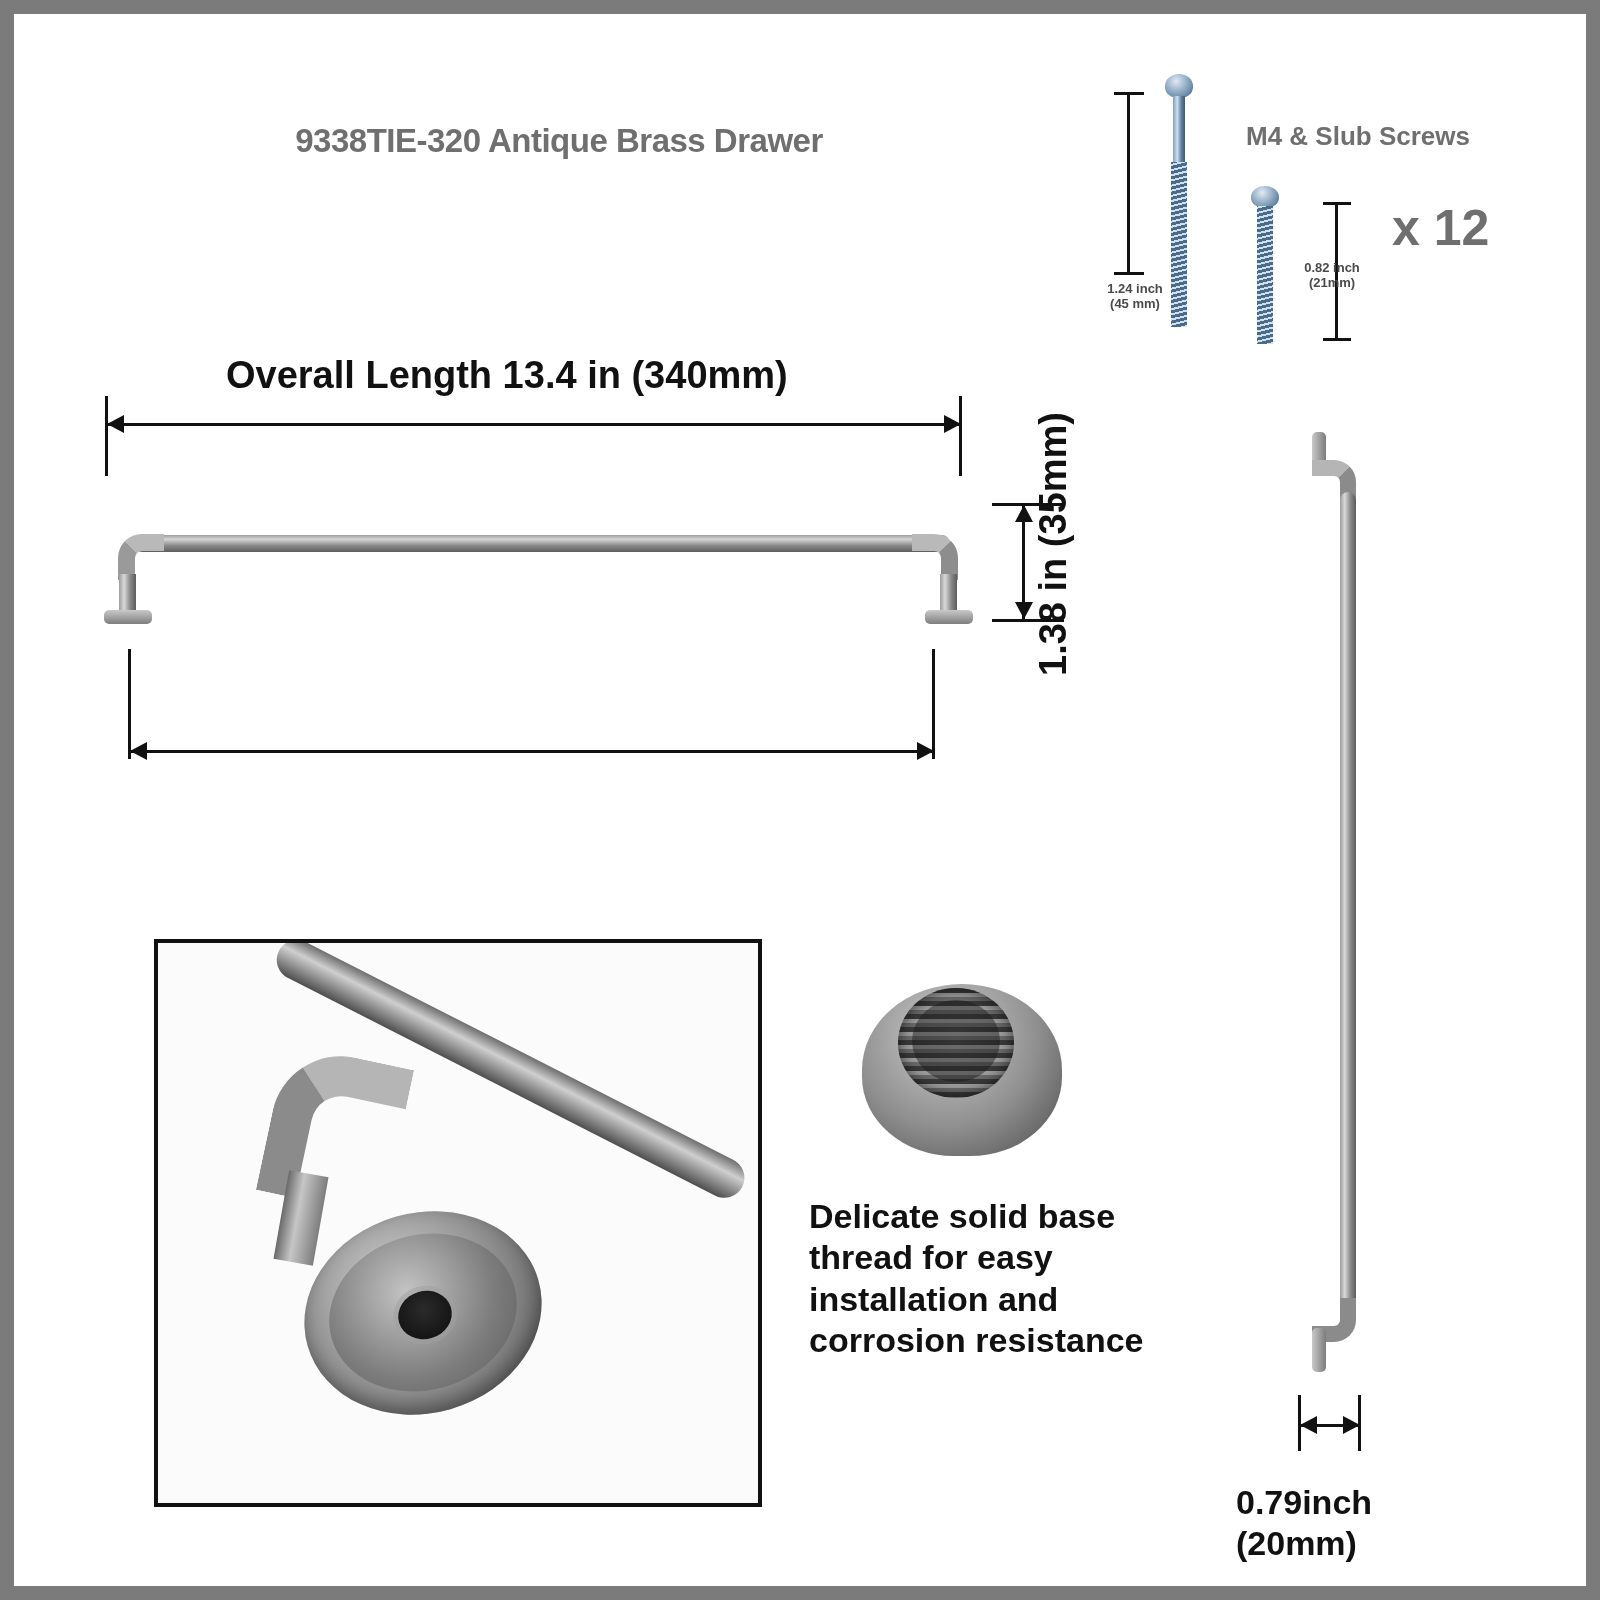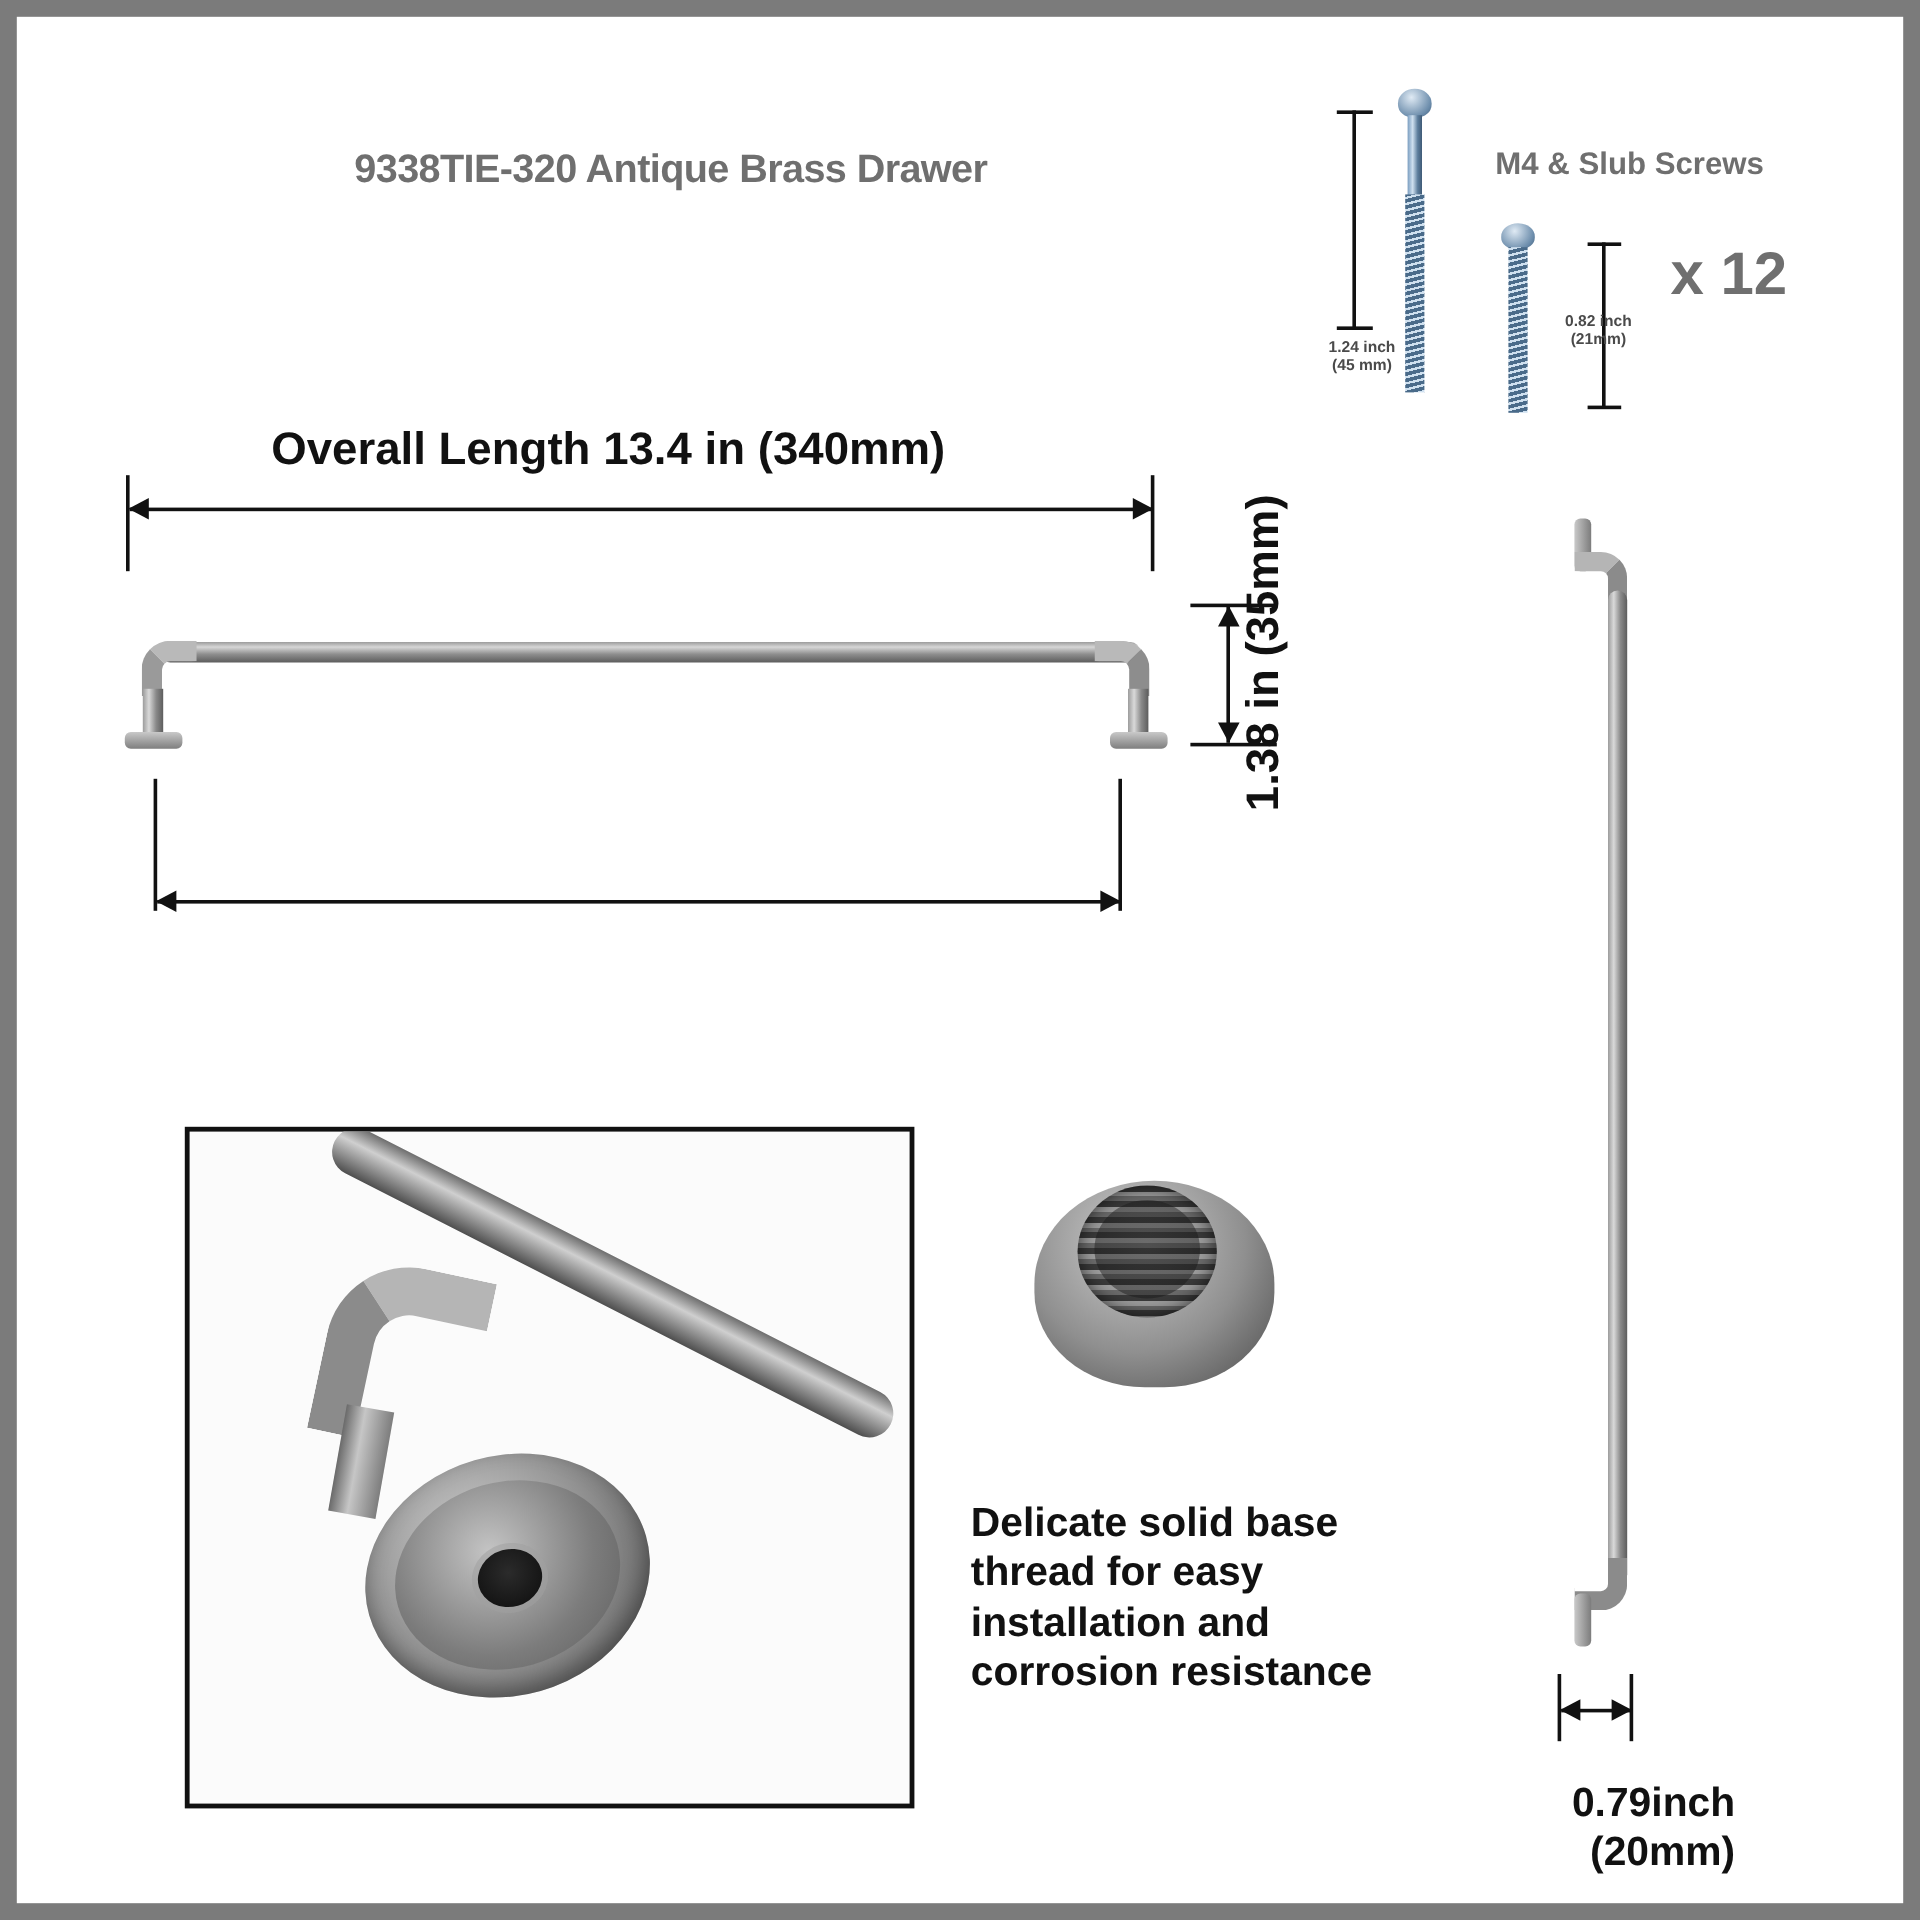--- a/index.html
+++ b/index.html
@@ -85,29 +85,29 @@
   #photoBox{
     left:140px;top:925px;width:600px;height:560px;
     border:4px solid #111;background:#fbfbfb;
     overflow:hidden;
   }
   
   #threadNut{
     left:848px;top:952px;width:200px;height:200px;
   }
   #threadText{
-    left:795px;top:1235px;width:350px;
+    left:795px;top:1182px;width:350px;
     color:#111;font-size:34px;font-weight:bold;line-height:1.22;
   }
 
   
   #widthLabel{
     left:1222px;top:1468px;width:210px;
     color:#111;font-size:34px;font-weight:bold;
-    text-align:right;line-height:1.2;
+    text-align:left;line-height:1.2;
   }
 </style>
 </head>
 <body>
 
 <div id="sheet" class="abs">
 
   <div id="title" class="abs">
     <div>9338TIE-320 Antique Brass Drawer</div>
   </div>

